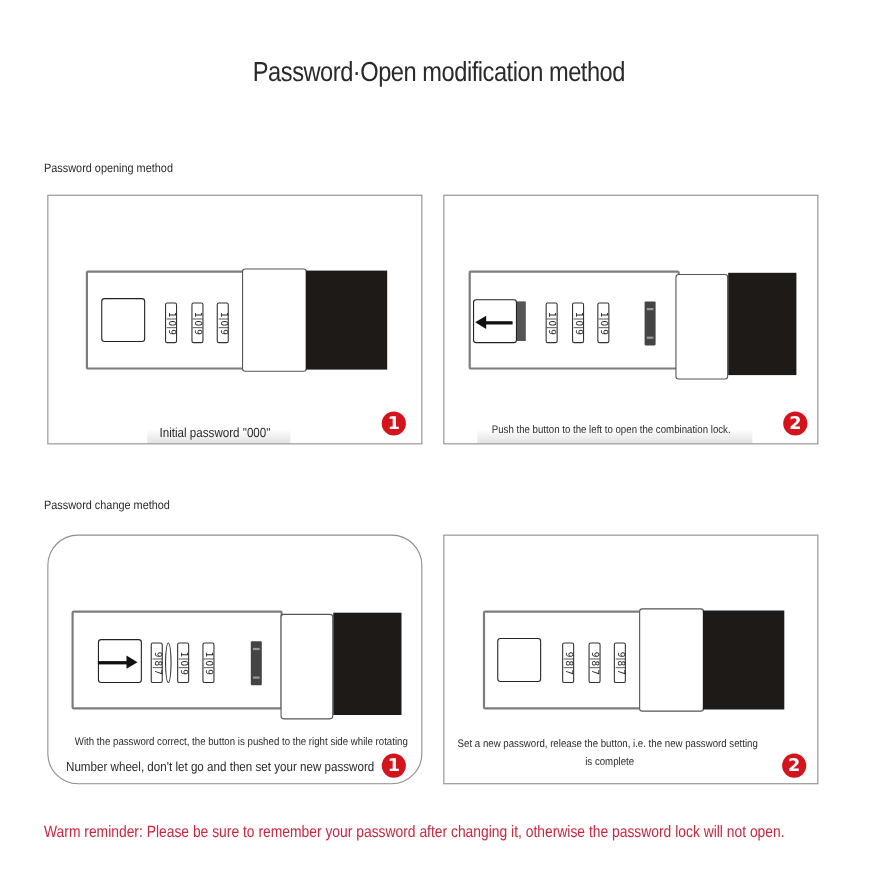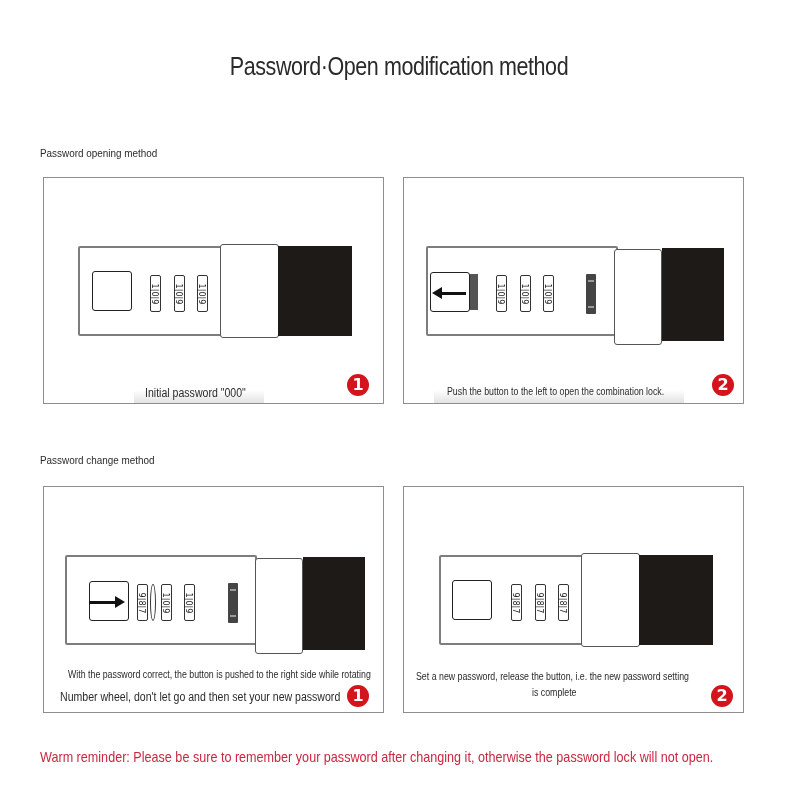--- a/index.html
+++ b/index.html
@@ -118,21 +118,21 @@
   <div class="latch" style="left:182px; top:96px;"></div>
   <div class="slider" style="left:210px; top:71px; width:48px; height:96px;"></div>
   <div class="black-block" style="left:258px; top:70px; width:62px; height:93px;"></div>
   <div class="shade" style="left:30px; top:212px; width:250px;"></div>
   <div class="caption small" style="left:43px; top:208px;">Push the button to the left to open the combination lock.</div>
   <div class="badge" style="left:308px; top:196px;">2</div>
 </div>
 
 <div class="section-label" style="top:454px;">Password change method</div>
 
-<div class="panel" style="left:43px; top:486px;">
+<div class="panel" style="left:43px; top:486px;border-radius:28px;">
   <div class="lock-body" style="left:21px; top:68px; width:192px; height:90px;"></div>
   <div class="btn-square" style="left:45px; top:94px;"></div>
   <div class="arrow right" style="left:45px; top:114px; width:28px;"></div>
   <div class="wheel" style="left:93px; top:97px;">
       <span>9|8|7</span>
     </div>
   <div style="position:absolute; left:106px; top:97px; width:6px; height:37px; border:1px solid #333; border-radius:50%; box-sizing:border-box;"></div>
   <div class="wheel" style="left:117px; top:97px;">
       <span>1|0|9</span>
     </div>

